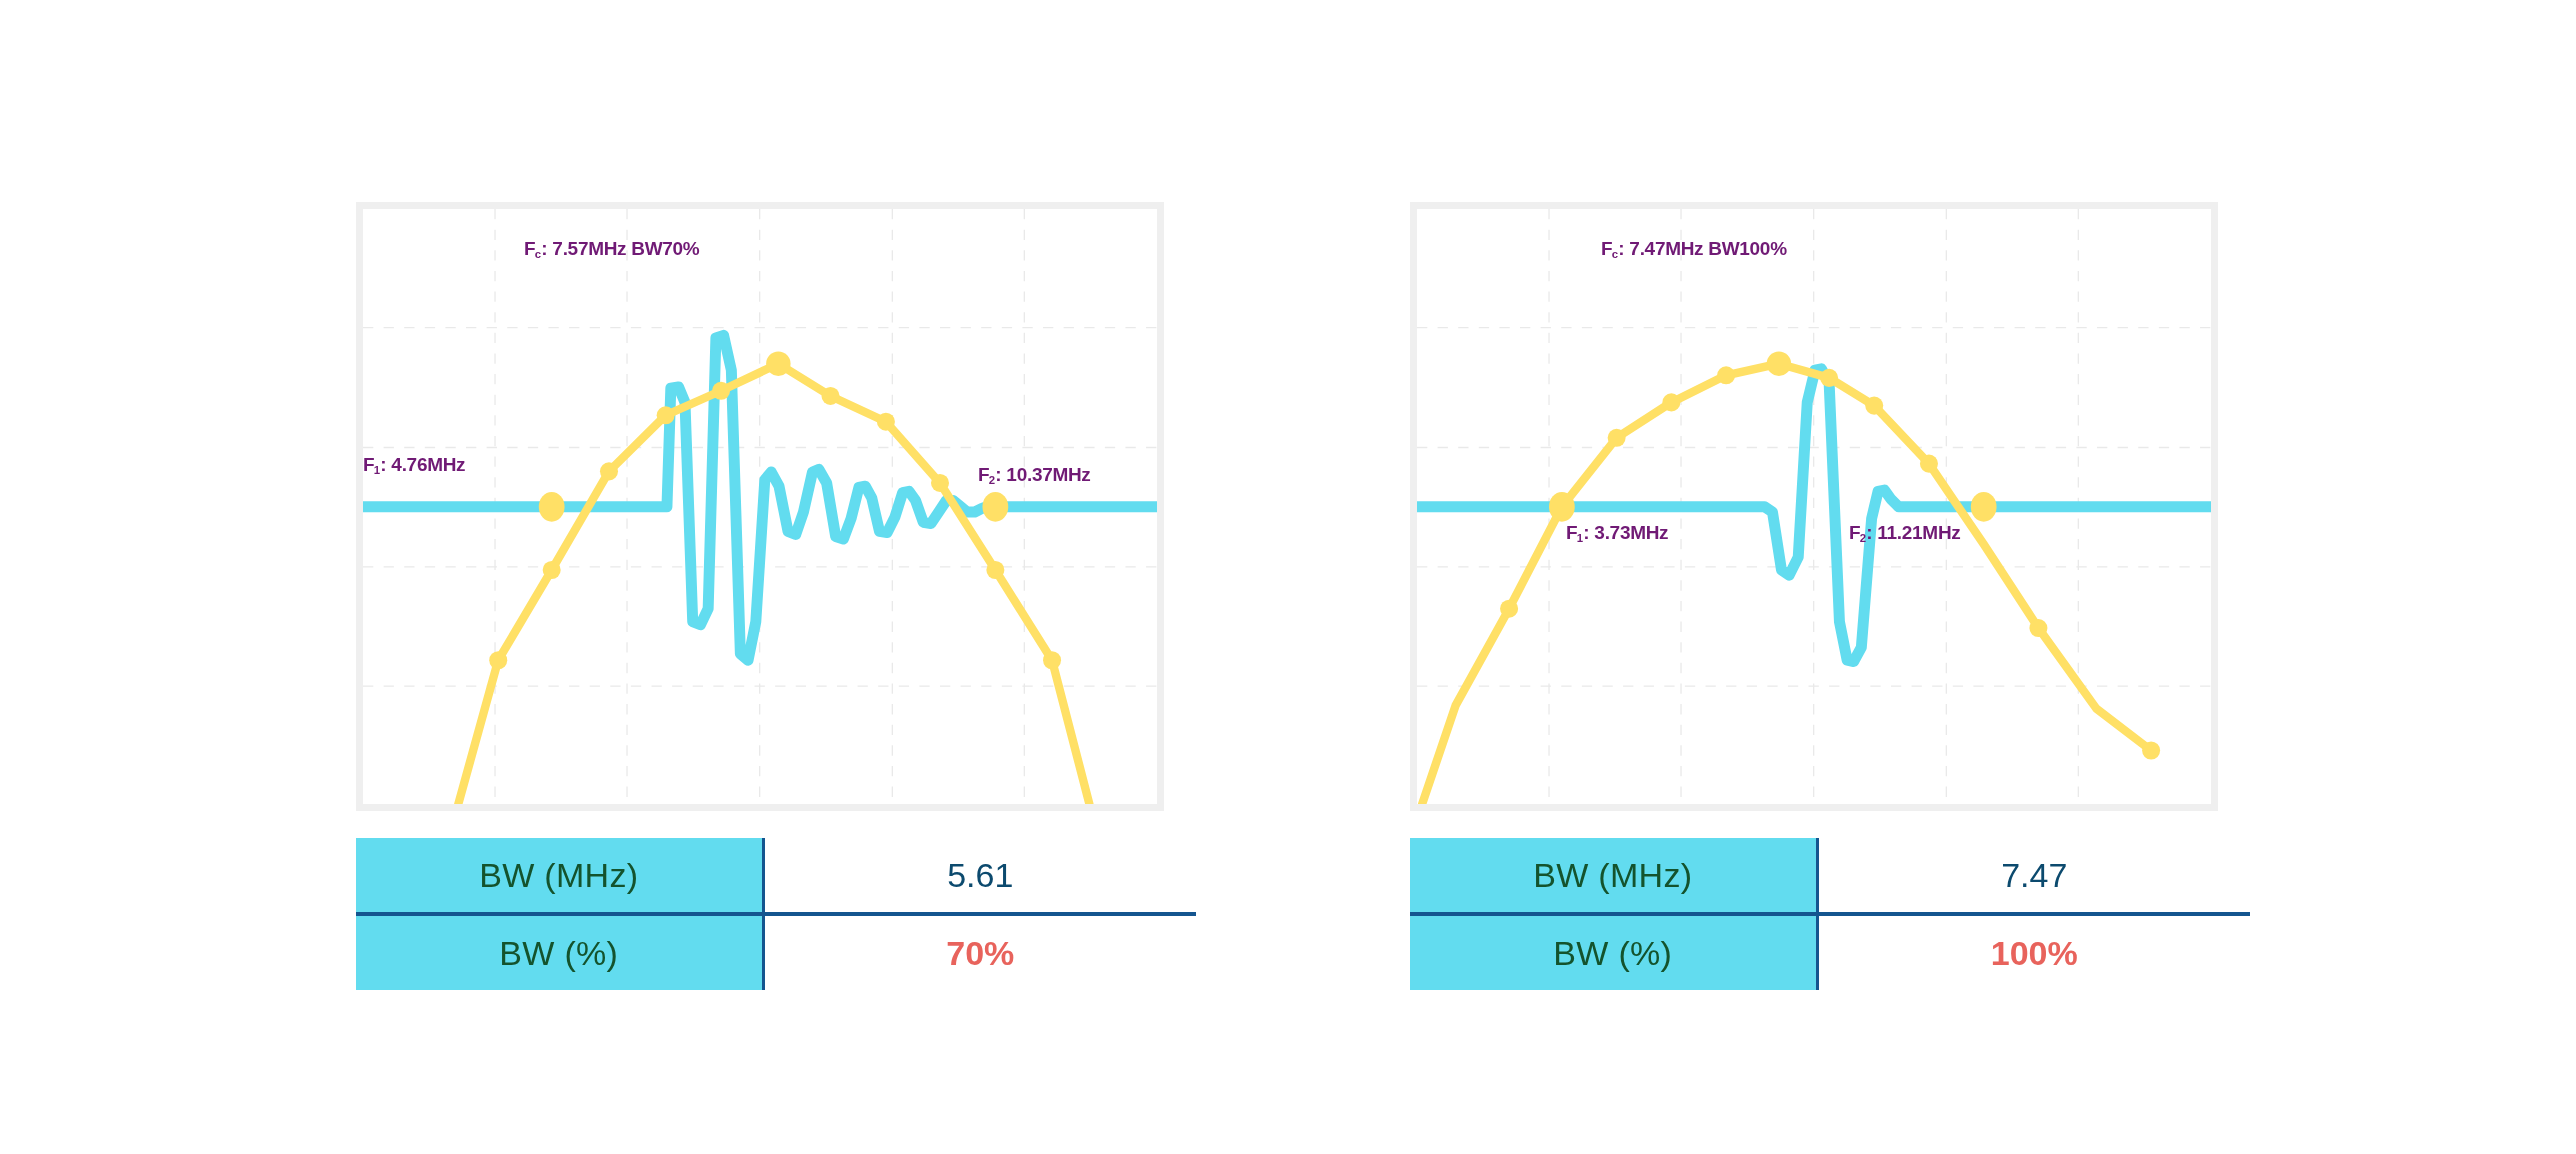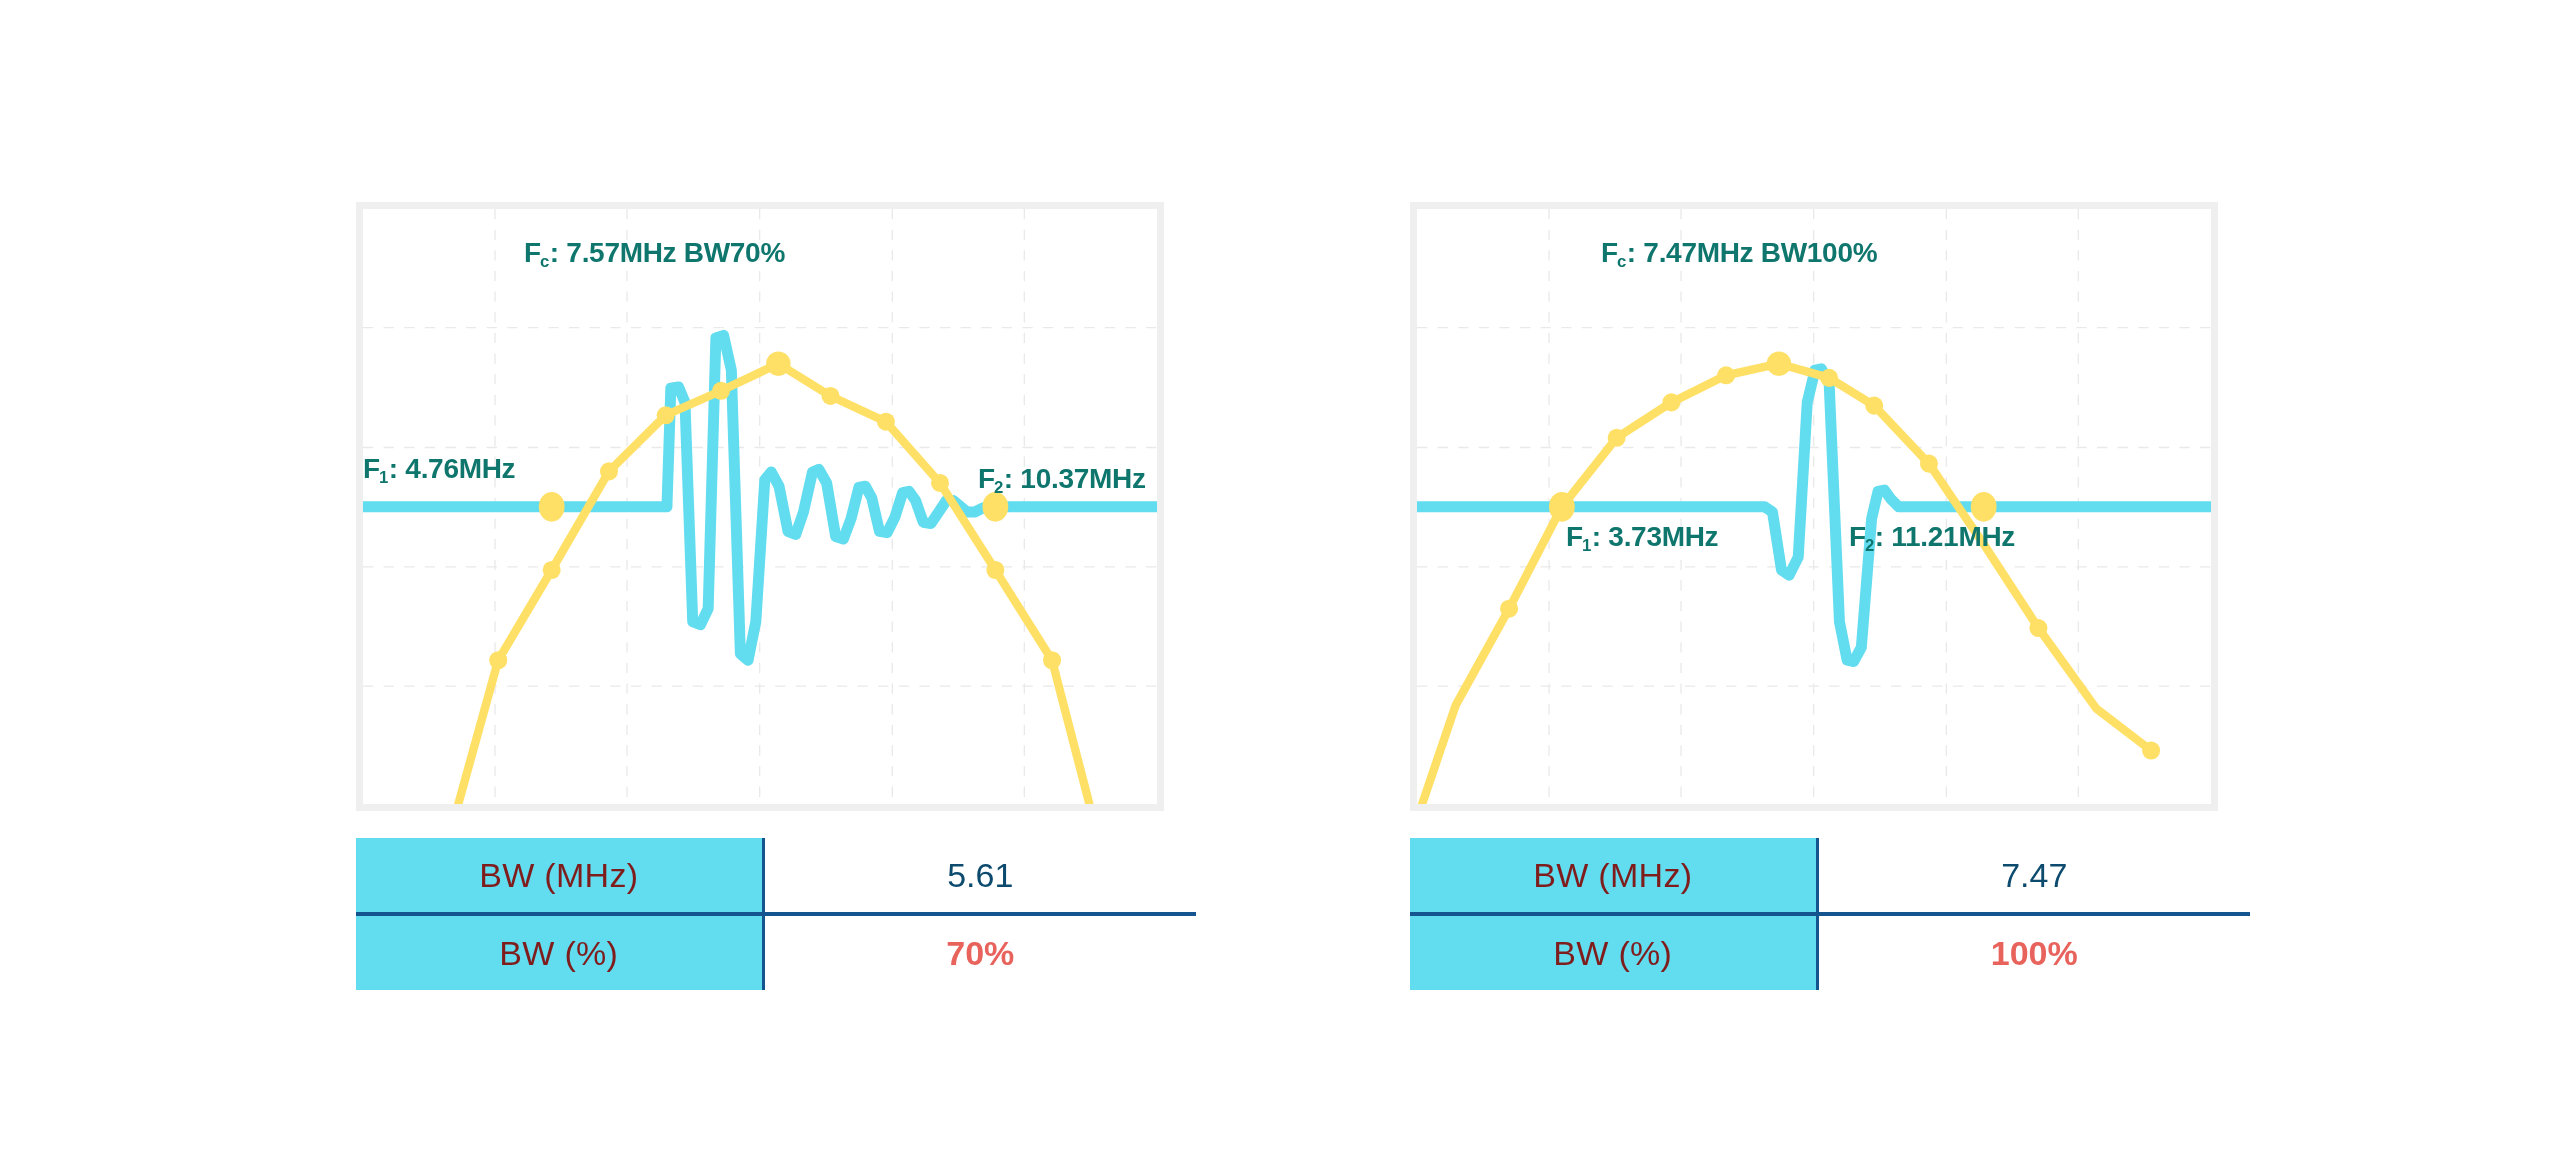--- a/index.html
+++ b/index.html
@@ -29,23 +29,23 @@
     width: 100%;
     height: 100%;
     background: #ffffff;
     overflow: hidden;
   }
   .plot-svg { position: absolute; left: 0; top: 0; width: 100%; height: 100%; display:block; }
 
   
   .annot {
     position: absolute;
-    color: #0f766e;
+    color: #701a75;
     font-weight: 700;
-    font-size: 28px;
+    font-size: 19px;
     letter-spacing: -0.3px;
     white-space: nowrap;
     line-height: 1;
     font-family: "Liberation Sans", sans-serif;
   }
   .annot sub {
     font-size: 0.60em;
     vertical-align: baseline;
     position: relative;
     top: 0.30em;
@@ -64,21 +64,21 @@
 
   .result-table td {
     height: 76px;
     padding: 0;
     text-align: center;
     vertical-align: middle;
   }
   .rt-head {
     width: 407px;
     background: #62dcef;
-    color: #7f1d1d;
+    color: #14532d;
     font-size: 34px;
     font-weight: 400;
     border-right: 3.2px solid #14558f;
     letter-spacing: 0.3px;
   }
   .rt-val {
     color: #0c4a6e;
     font-size: 34px;
     font-weight: 400;
     background: #ffffff;

